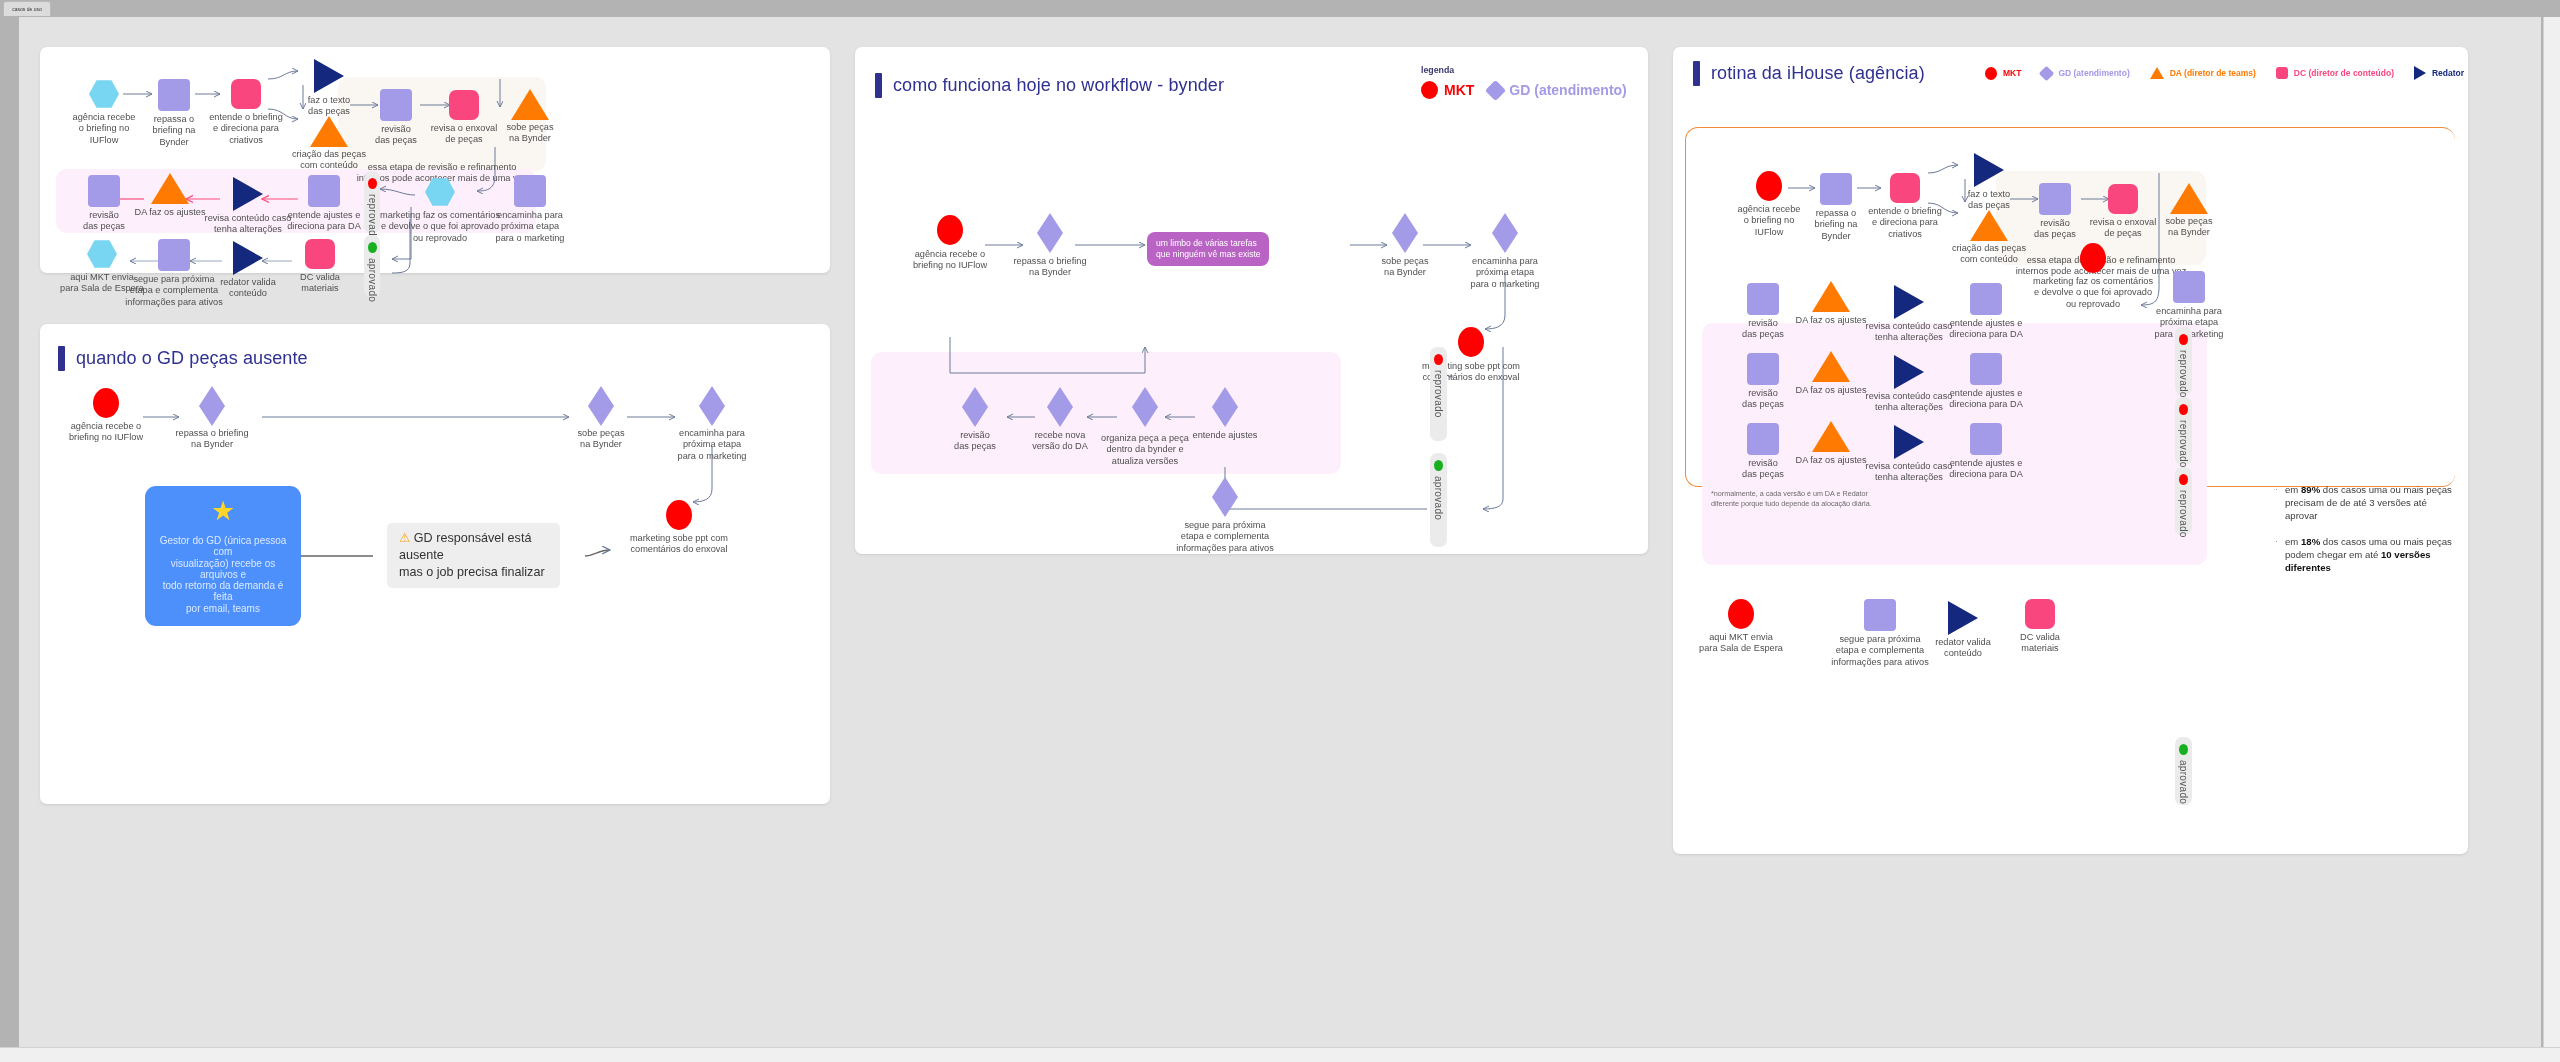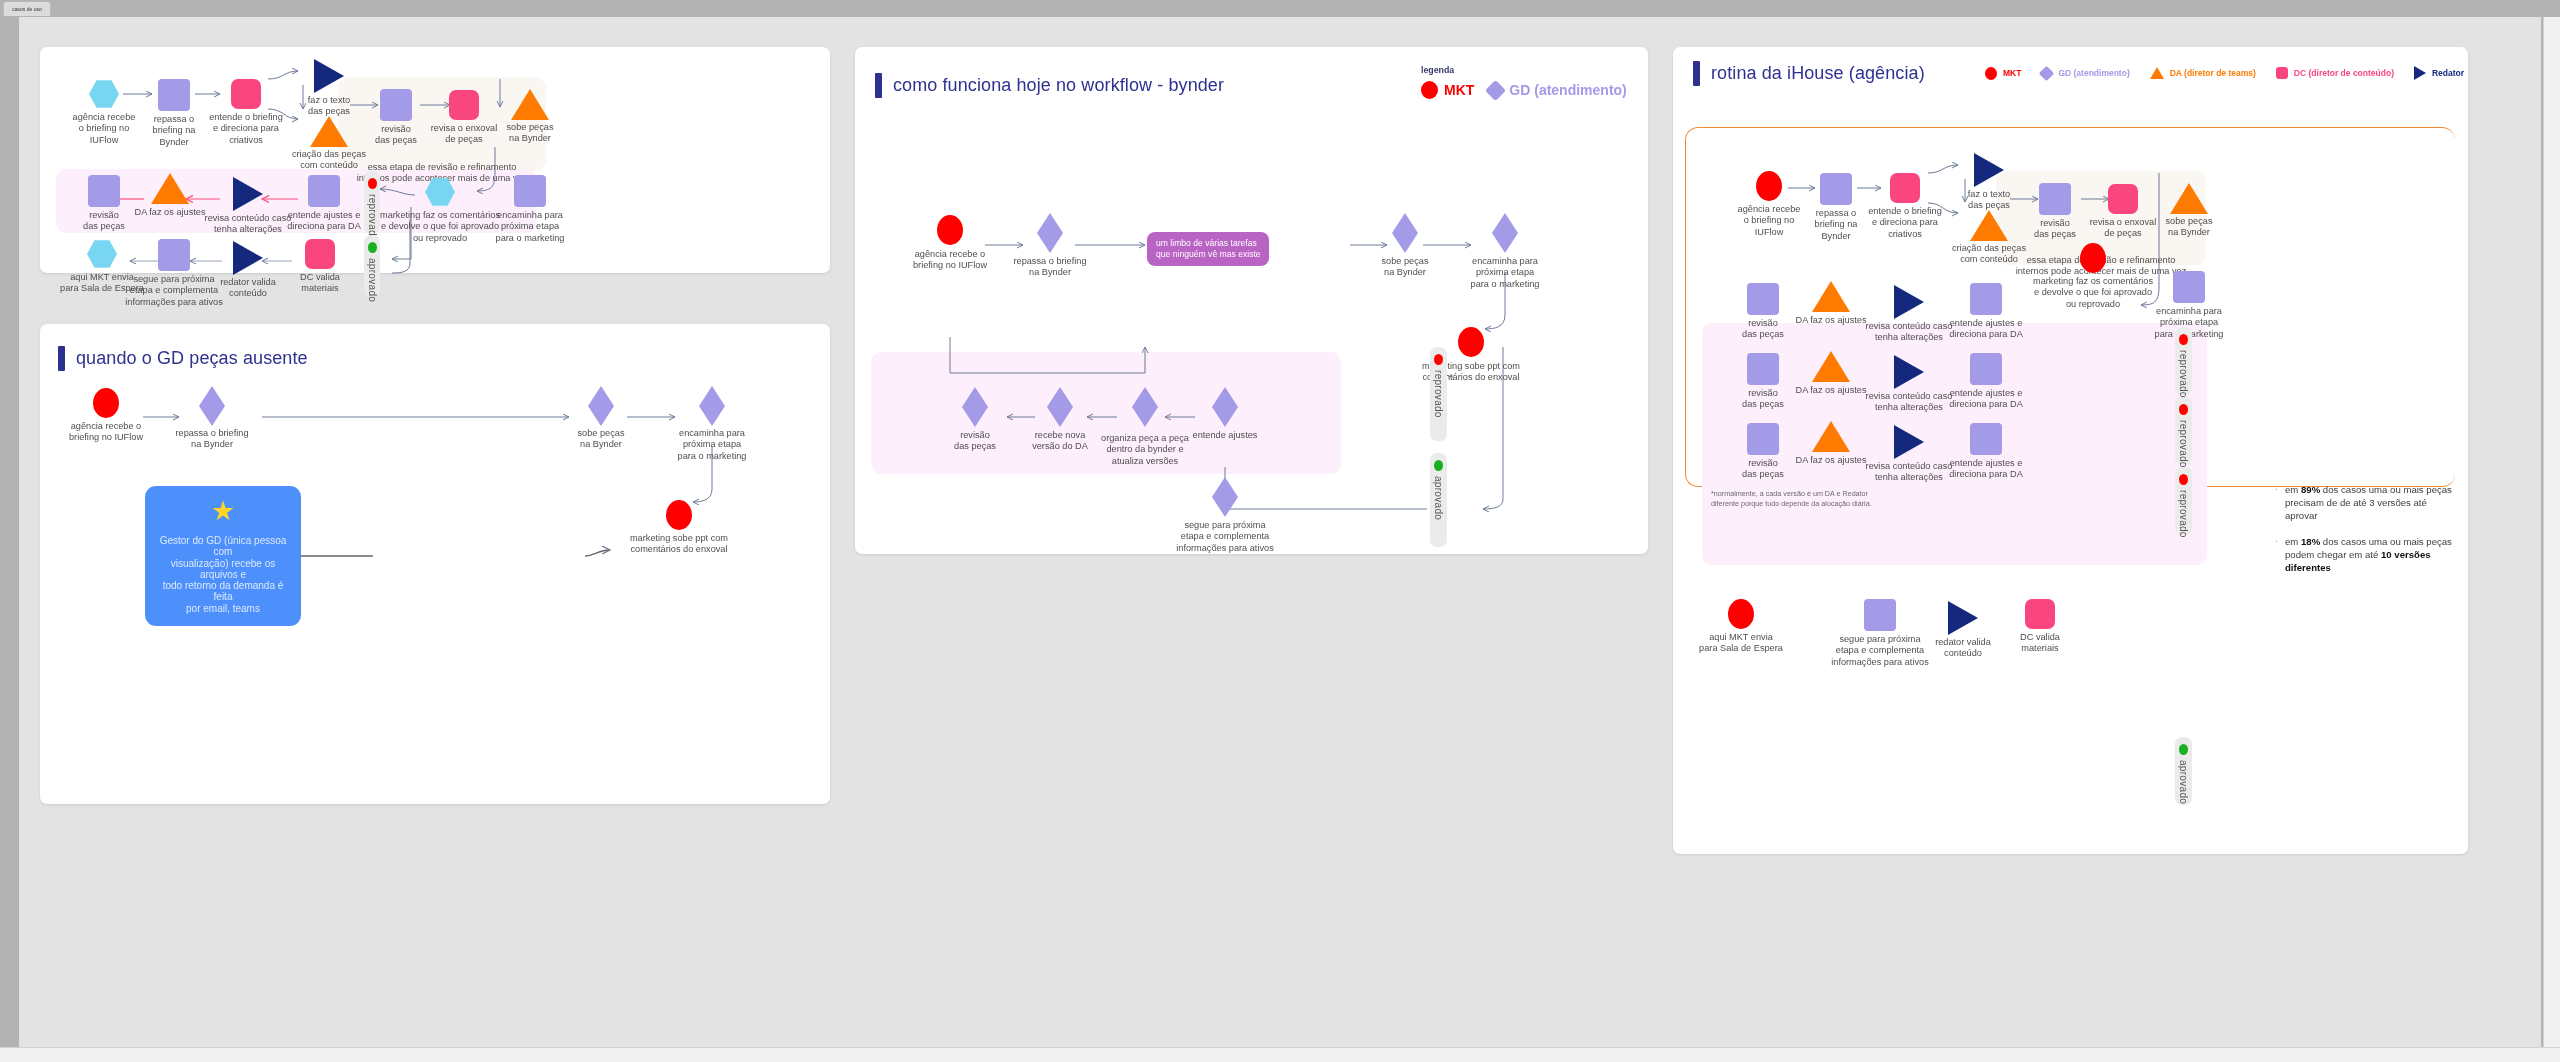--- a/index.html
+++ b/index.html
@@ -309,20 +309,26 @@
     </div>
     <div class="node" style="left:672px; top:62px;">
       <div class="shape s-diamond2"></div>
       <div class="lbl" style="top:42px;">encaminha para<br>próxima etapa<br>para o marketing</div>
     </div>
     <div class="node" style="left:639px; top:176px;">
       <div class="shape s-circle"></div>
       <div class="lbl" style="top:33px;">marketing sobe ppt com<br>comentários do enxoval</div>
     </div>
 
+    <div class="graybox" style="left:347px; top:199px; width:173px; height:65px;">
+      <div class="txt">
+        <span class="warn">⚠</span>
+        GD responsável está ausente<br>mas o job precisa finalizar
+      </div>
+    </div>
 
     <div class="bluebox" style="left:105px; top:162px; width:156px; height:140px;">
       <div class="star">★</div>
       <div class="txt">
         Gestor do GD (única pessoa com<br>visualização) recebe os arquivos e<br>todo retorno da demanda é feita<br>por email, teams
       </div>
     </div>
   </div>
 
   <div class="card" style="left:836px; top:30px; width:793px; height:507px;">

